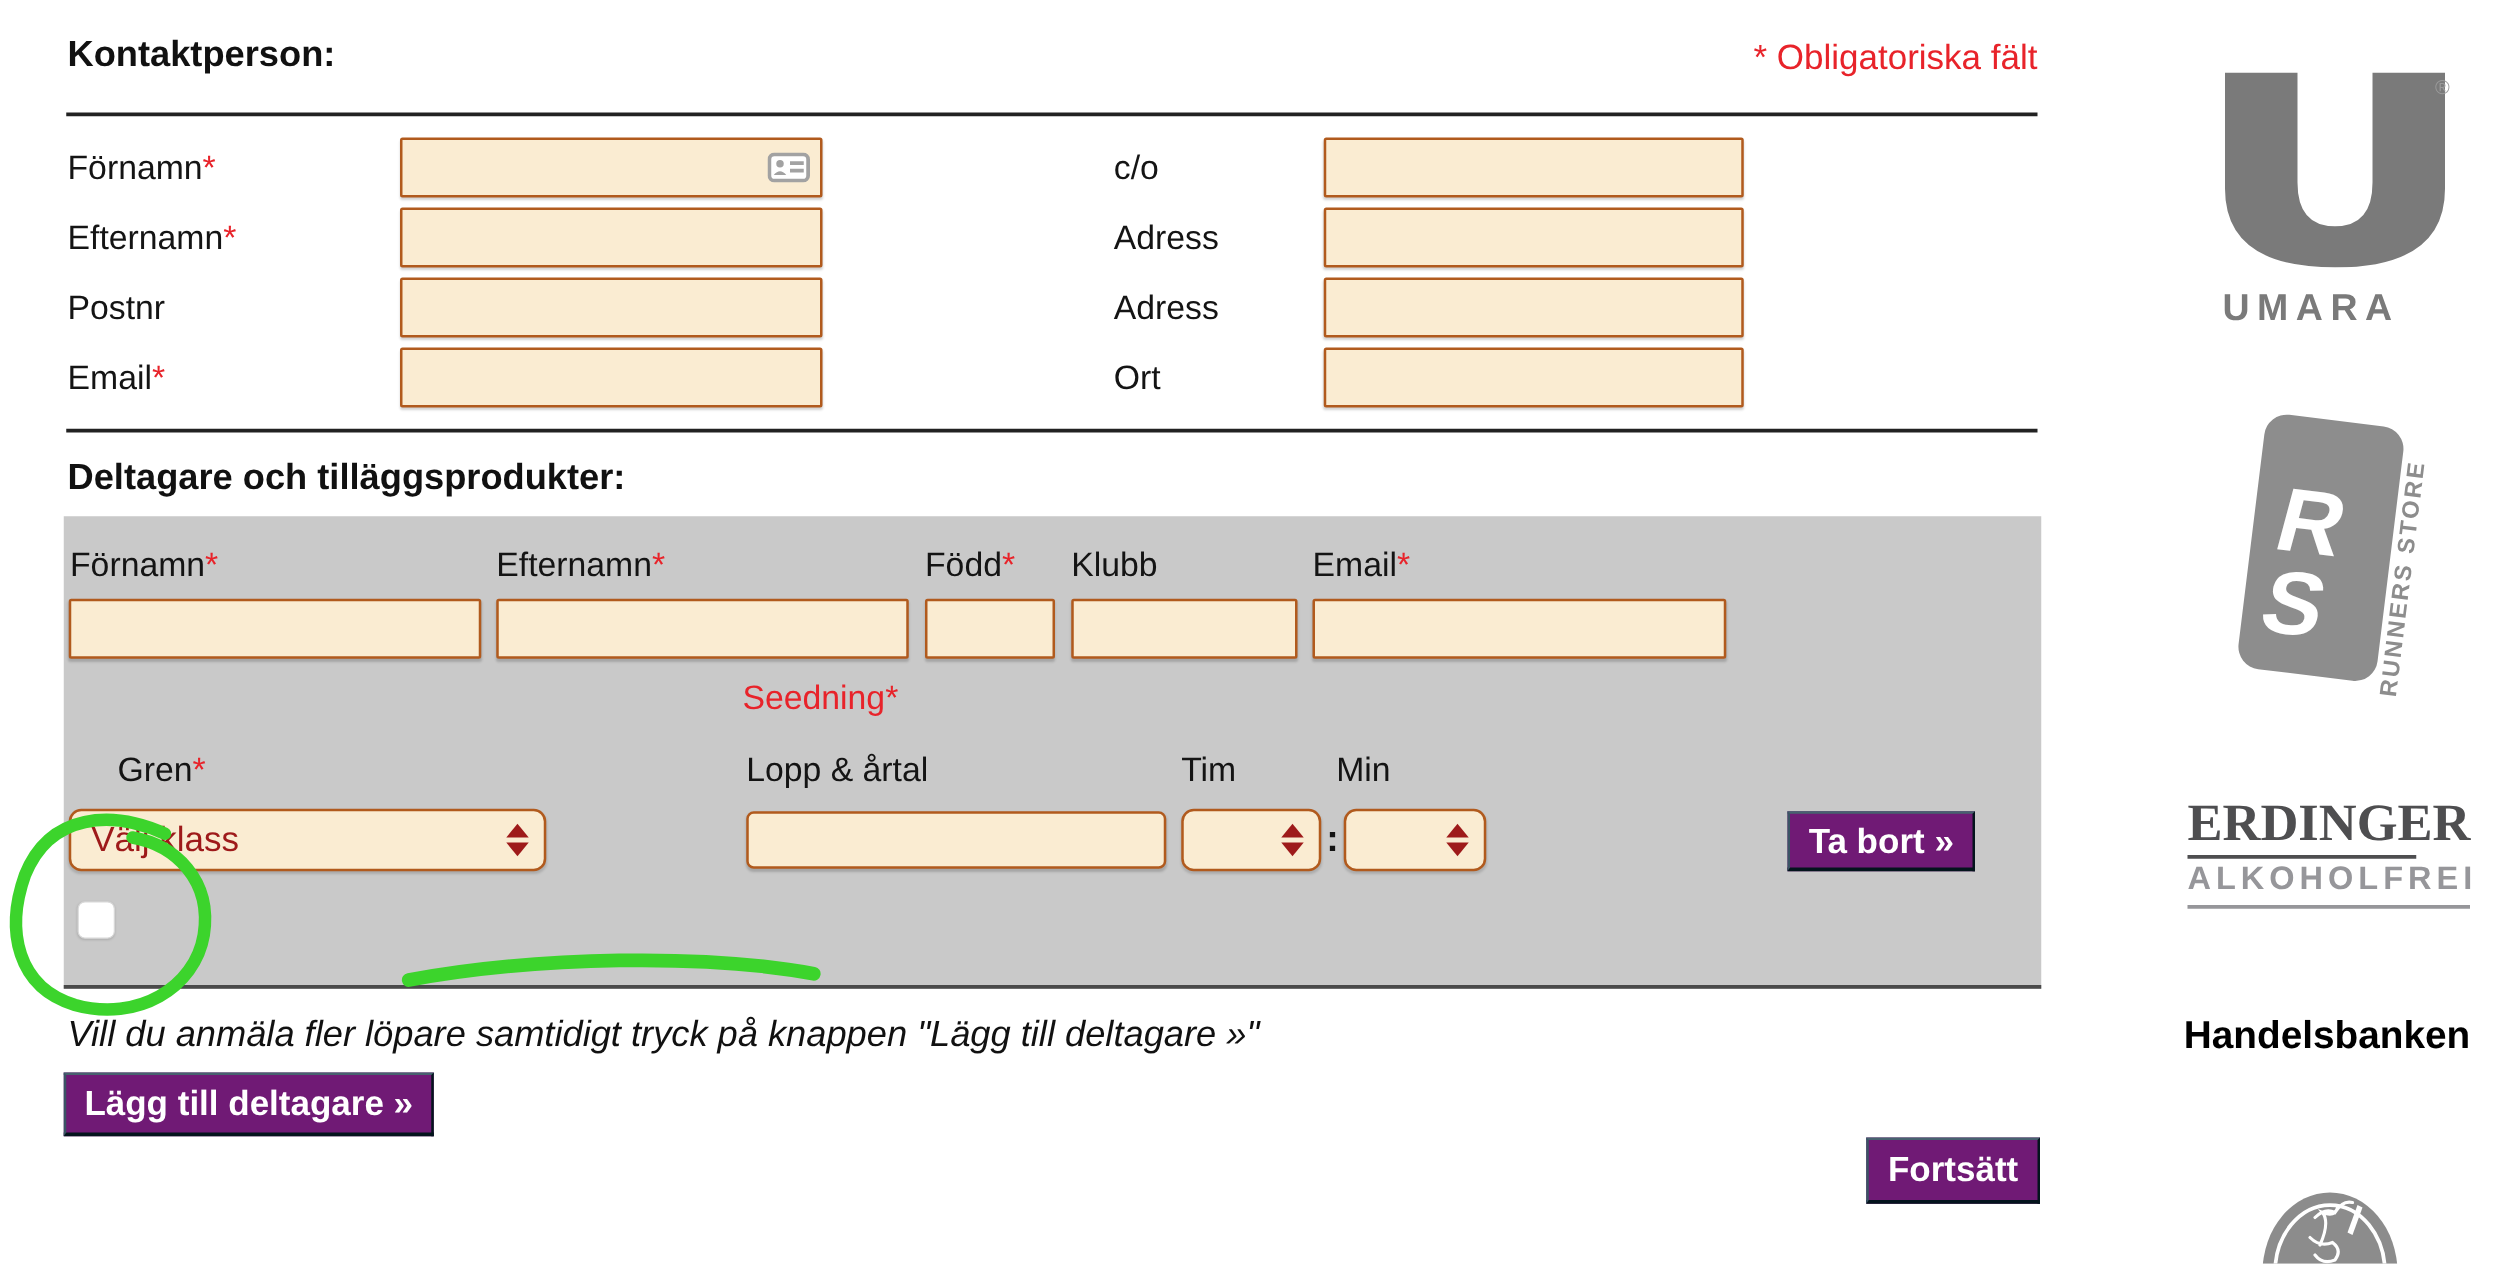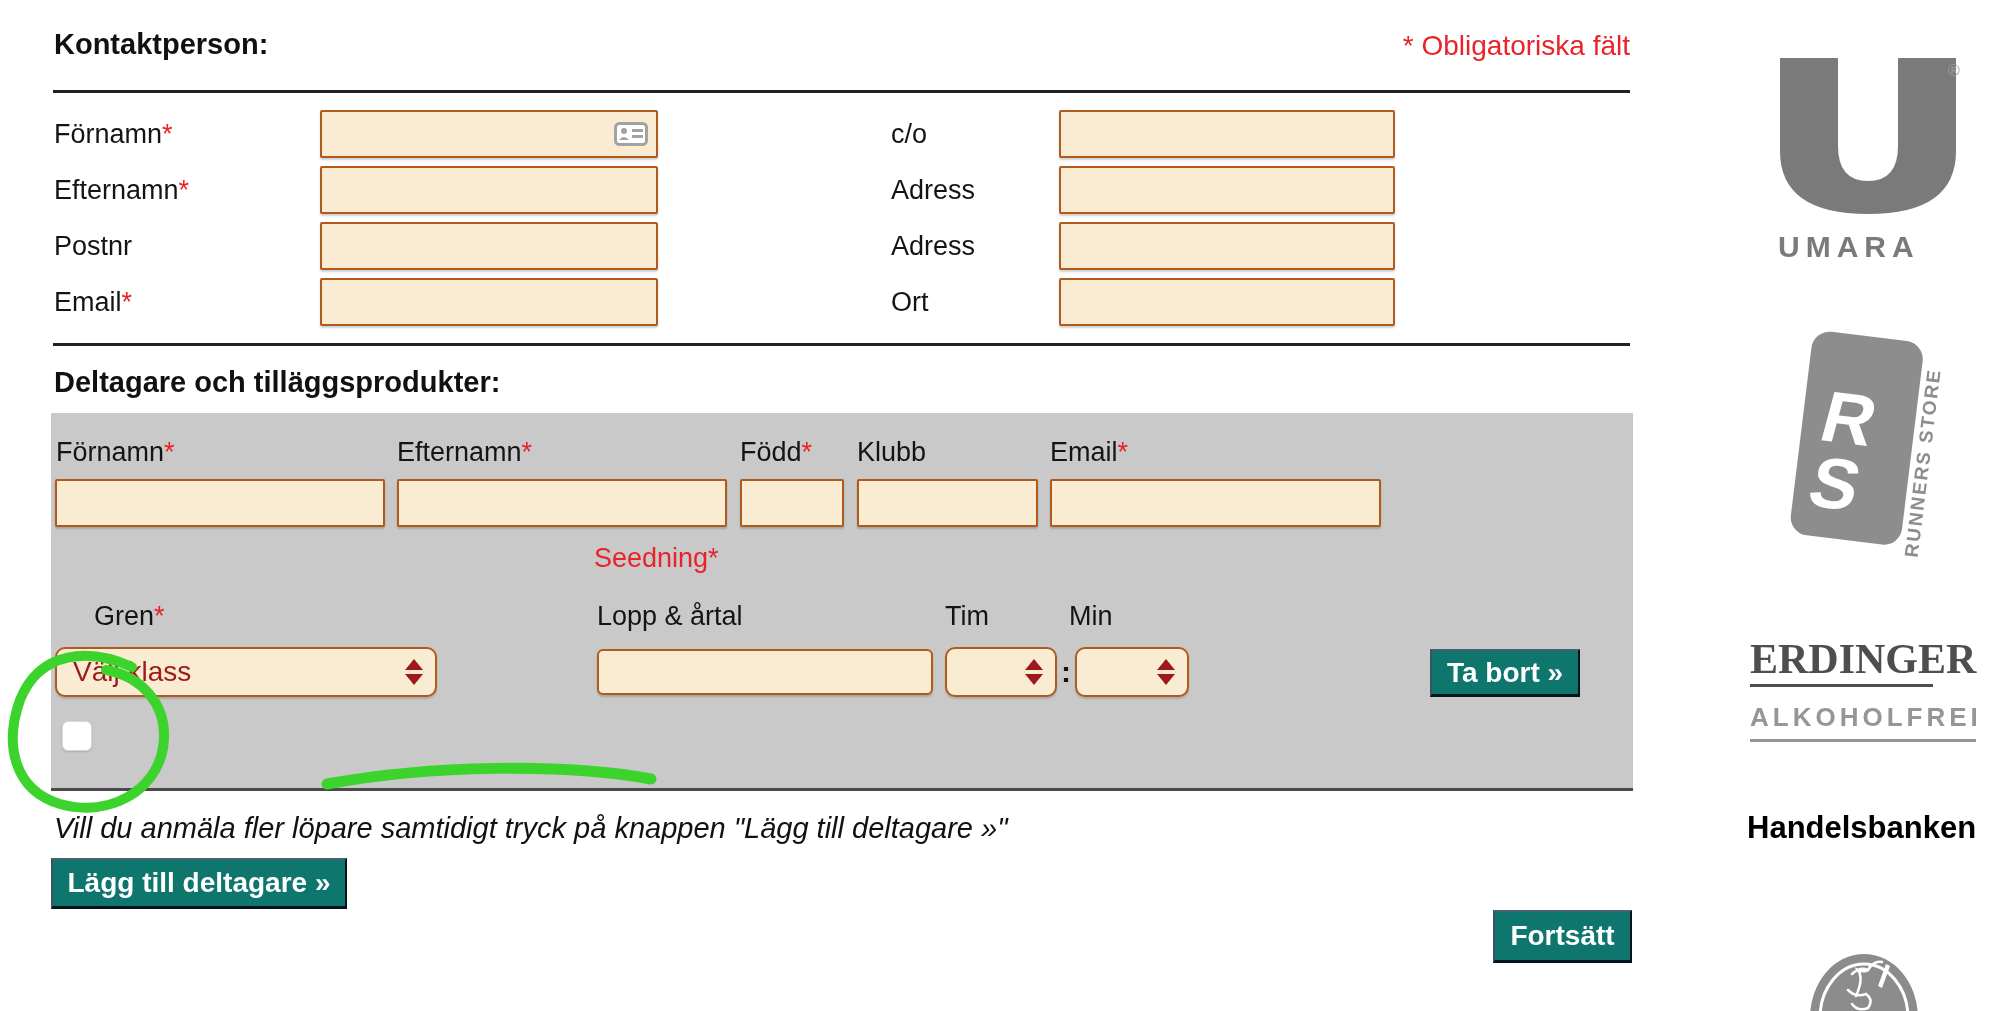--- a/index.html
+++ b/index.html
@@ -14,21 +14,21 @@
   .field{background:#faecd2;border:2px solid #b15a1d;border-radius:2px;box-sizing:border-box;
          box-shadow:0 2px 2px rgba(0,0,0,0.18);outline:none;font-size:26px;color:#333;
          padding:0 10px;font-family:"Liberation Sans",sans-serif;}
   .field-wrap{position:absolute;}
   .sel{background:#faecd2;border:2px solid #b15a1d;border-radius:10px;box-sizing:border-box;
        display:flex;align-items:center;justify-content:space-between;padding:0 12px 0 16px;
        color:#9e1a1a;font-size:28px;cursor:pointer;box-shadow:0 2px 2px rgba(0,0,0,0.15);}
   .arrows{display:flex;flex-direction:column;gap:4px;align-items:center;}
   .tri-up{width:0;height:0;border-left:9px solid transparent;border-right:9px solid transparent;border-bottom:11px solid #9e1a1a;}
   .tri-down{width:0;height:0;border-left:9px solid transparent;border-right:9px solid transparent;border-top:11px solid #9e1a1a;}
-  .btn{background:#0f766e;color:#ffffff;font-weight:bold;font-size:28px;
+  .btn{background:#701a75;color:#ffffff;font-weight:bold;font-size:28px;
        display:flex;align-items:center;justify-content:center;cursor:pointer;box-sizing:border-box;
        border-top:2px solid #47616f;border-left:2px solid #3a5464;
        border-right:2px solid #04141d;border-bottom:3px solid #04141d;white-space:nowrap;}
   .panel{background:#c9c9c9;border-bottom:3px solid #4a4a4a;}
   .chk{width:28px;height:28px;background:#ffffff;border:1px solid #d8d8d8;border-radius:6px;
        box-shadow:0 1px 2px rgba(0,0,0,0.15);cursor:pointer;}
   .addon-text{font-size:28px;white-space:nowrap;}
   .addon-link{color:#e8232a;cursor:pointer;text-decoration:none;}
   .instruction{font-size:29px;font-style:italic;color:#111;white-space:nowrap;}
   .colon{font-size:30px;font-weight:bold;color:#141414;}
@@ -36,21 +36,21 @@
   .umara-text{font-size:30px;font-weight:bold;letter-spacing:6px;color:#7a7a7a;text-align:left;}
   .rs-wrap{transform:rotate(7deg);}
   .rs-card{width:112px;height:205px;background:#8d8d8d;border-radius:18px;position:relative;}
   .rs-letter{position:absolute;color:#ffffff;font-weight:bold;font-size:72px;line-height:1;
              transform:skewX(-8deg);}
   .rs-vert{position:absolute;right:-24px;top:-4px;height:218px;writing-mode:vertical-rl;
            transform:rotate(180deg);font-size:19px;font-weight:bold;letter-spacing:2px;
            color:#8d8d8d;white-space:nowrap;}
   .erd-name{font-family:"Liberation Serif", serif;font-weight:bold;font-size:42px;color:#4e4e50;letter-spacing:0px;line-height:1;}
   .erd-rule1{height:3px;background:#4e4e50;margin-top:4px;width:183px;}
-  .erd-sub{font-size:26px;font-weight:bold;letter-spacing:4px;color:#96969a;margin-top:15px;}
+  .erd-sub{font-size:26px;font-weight:bold;letter-spacing:4px;color:#96969a;margin-top:0;}
   .erd-rule2{height:3px;background:#96969a;margin-top:6px;width:226px;}
   .hb-text{font-size:31px;font-weight:bold;color:#000000;}
 </style>
 </head>
 <body>
 
 <div class="abs sec-title" style="left:54px;top:28px;">Kontaktperson:</div>
 <div class="abs red" style="right:370px;top:30px;font-size:28px;">* Obligatoriska fält</div>
 <div class="abs hr" style="left:53px;top:90px;width:1577px;"></div>
 

